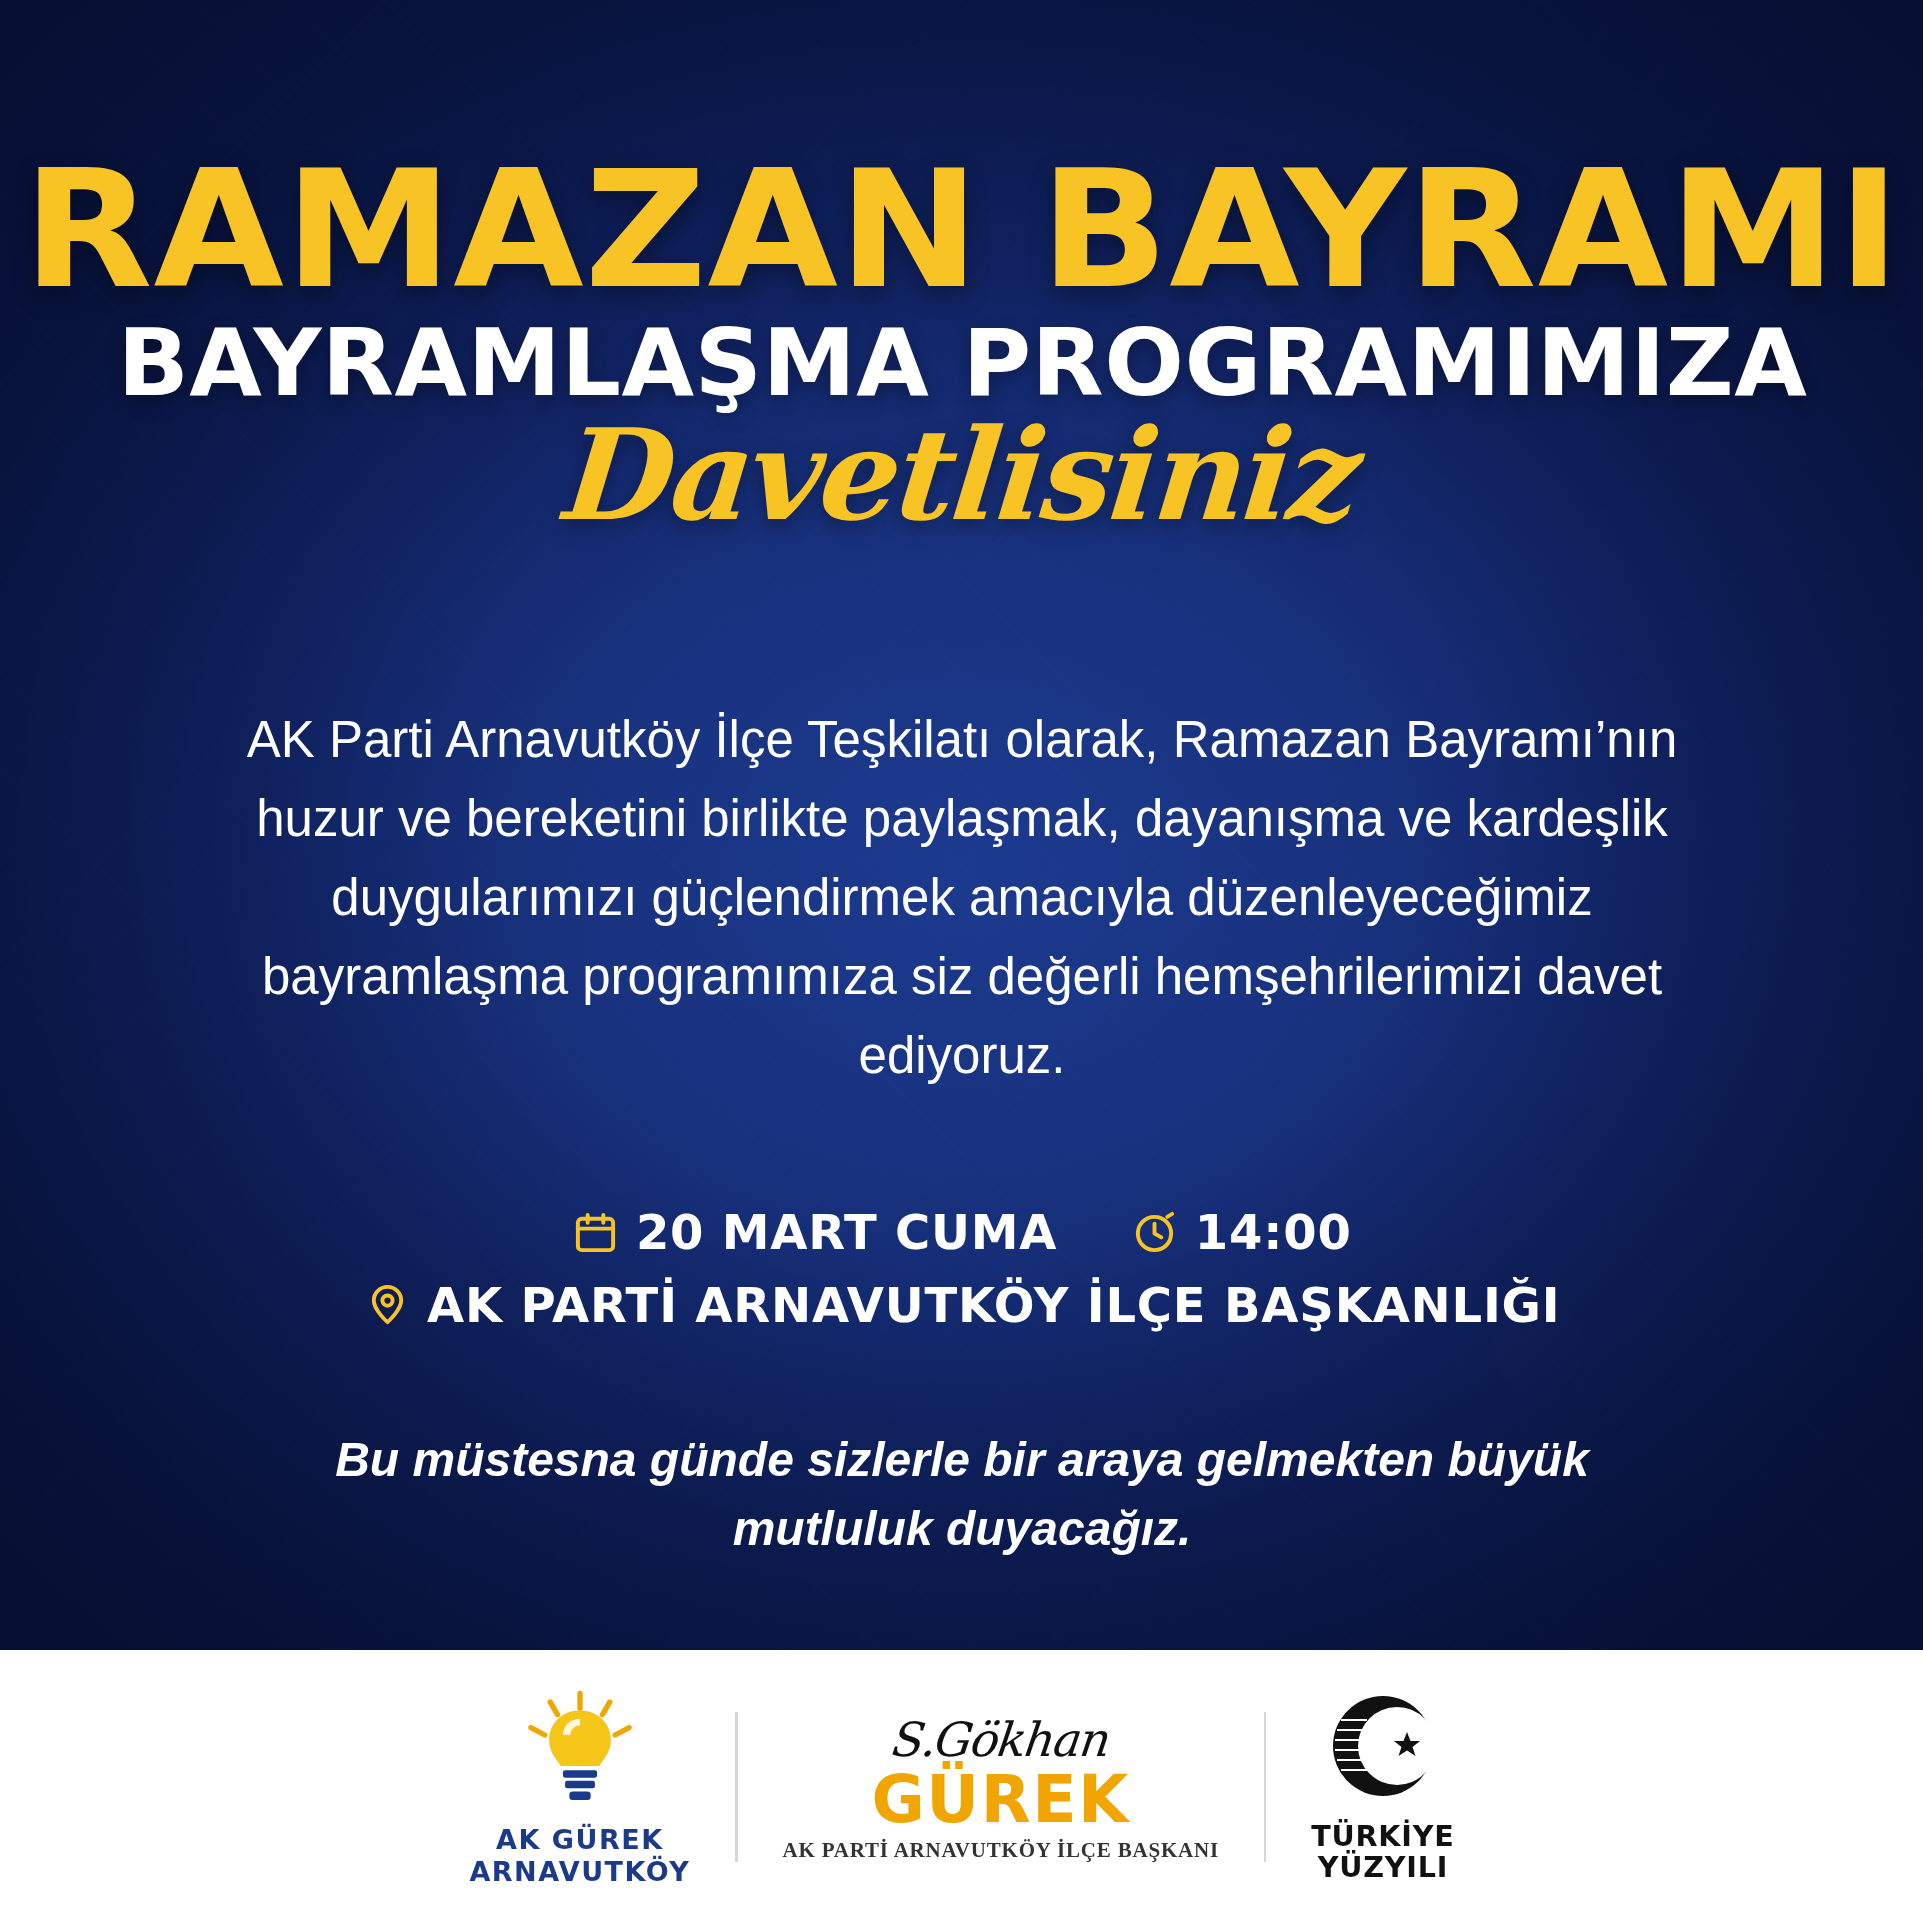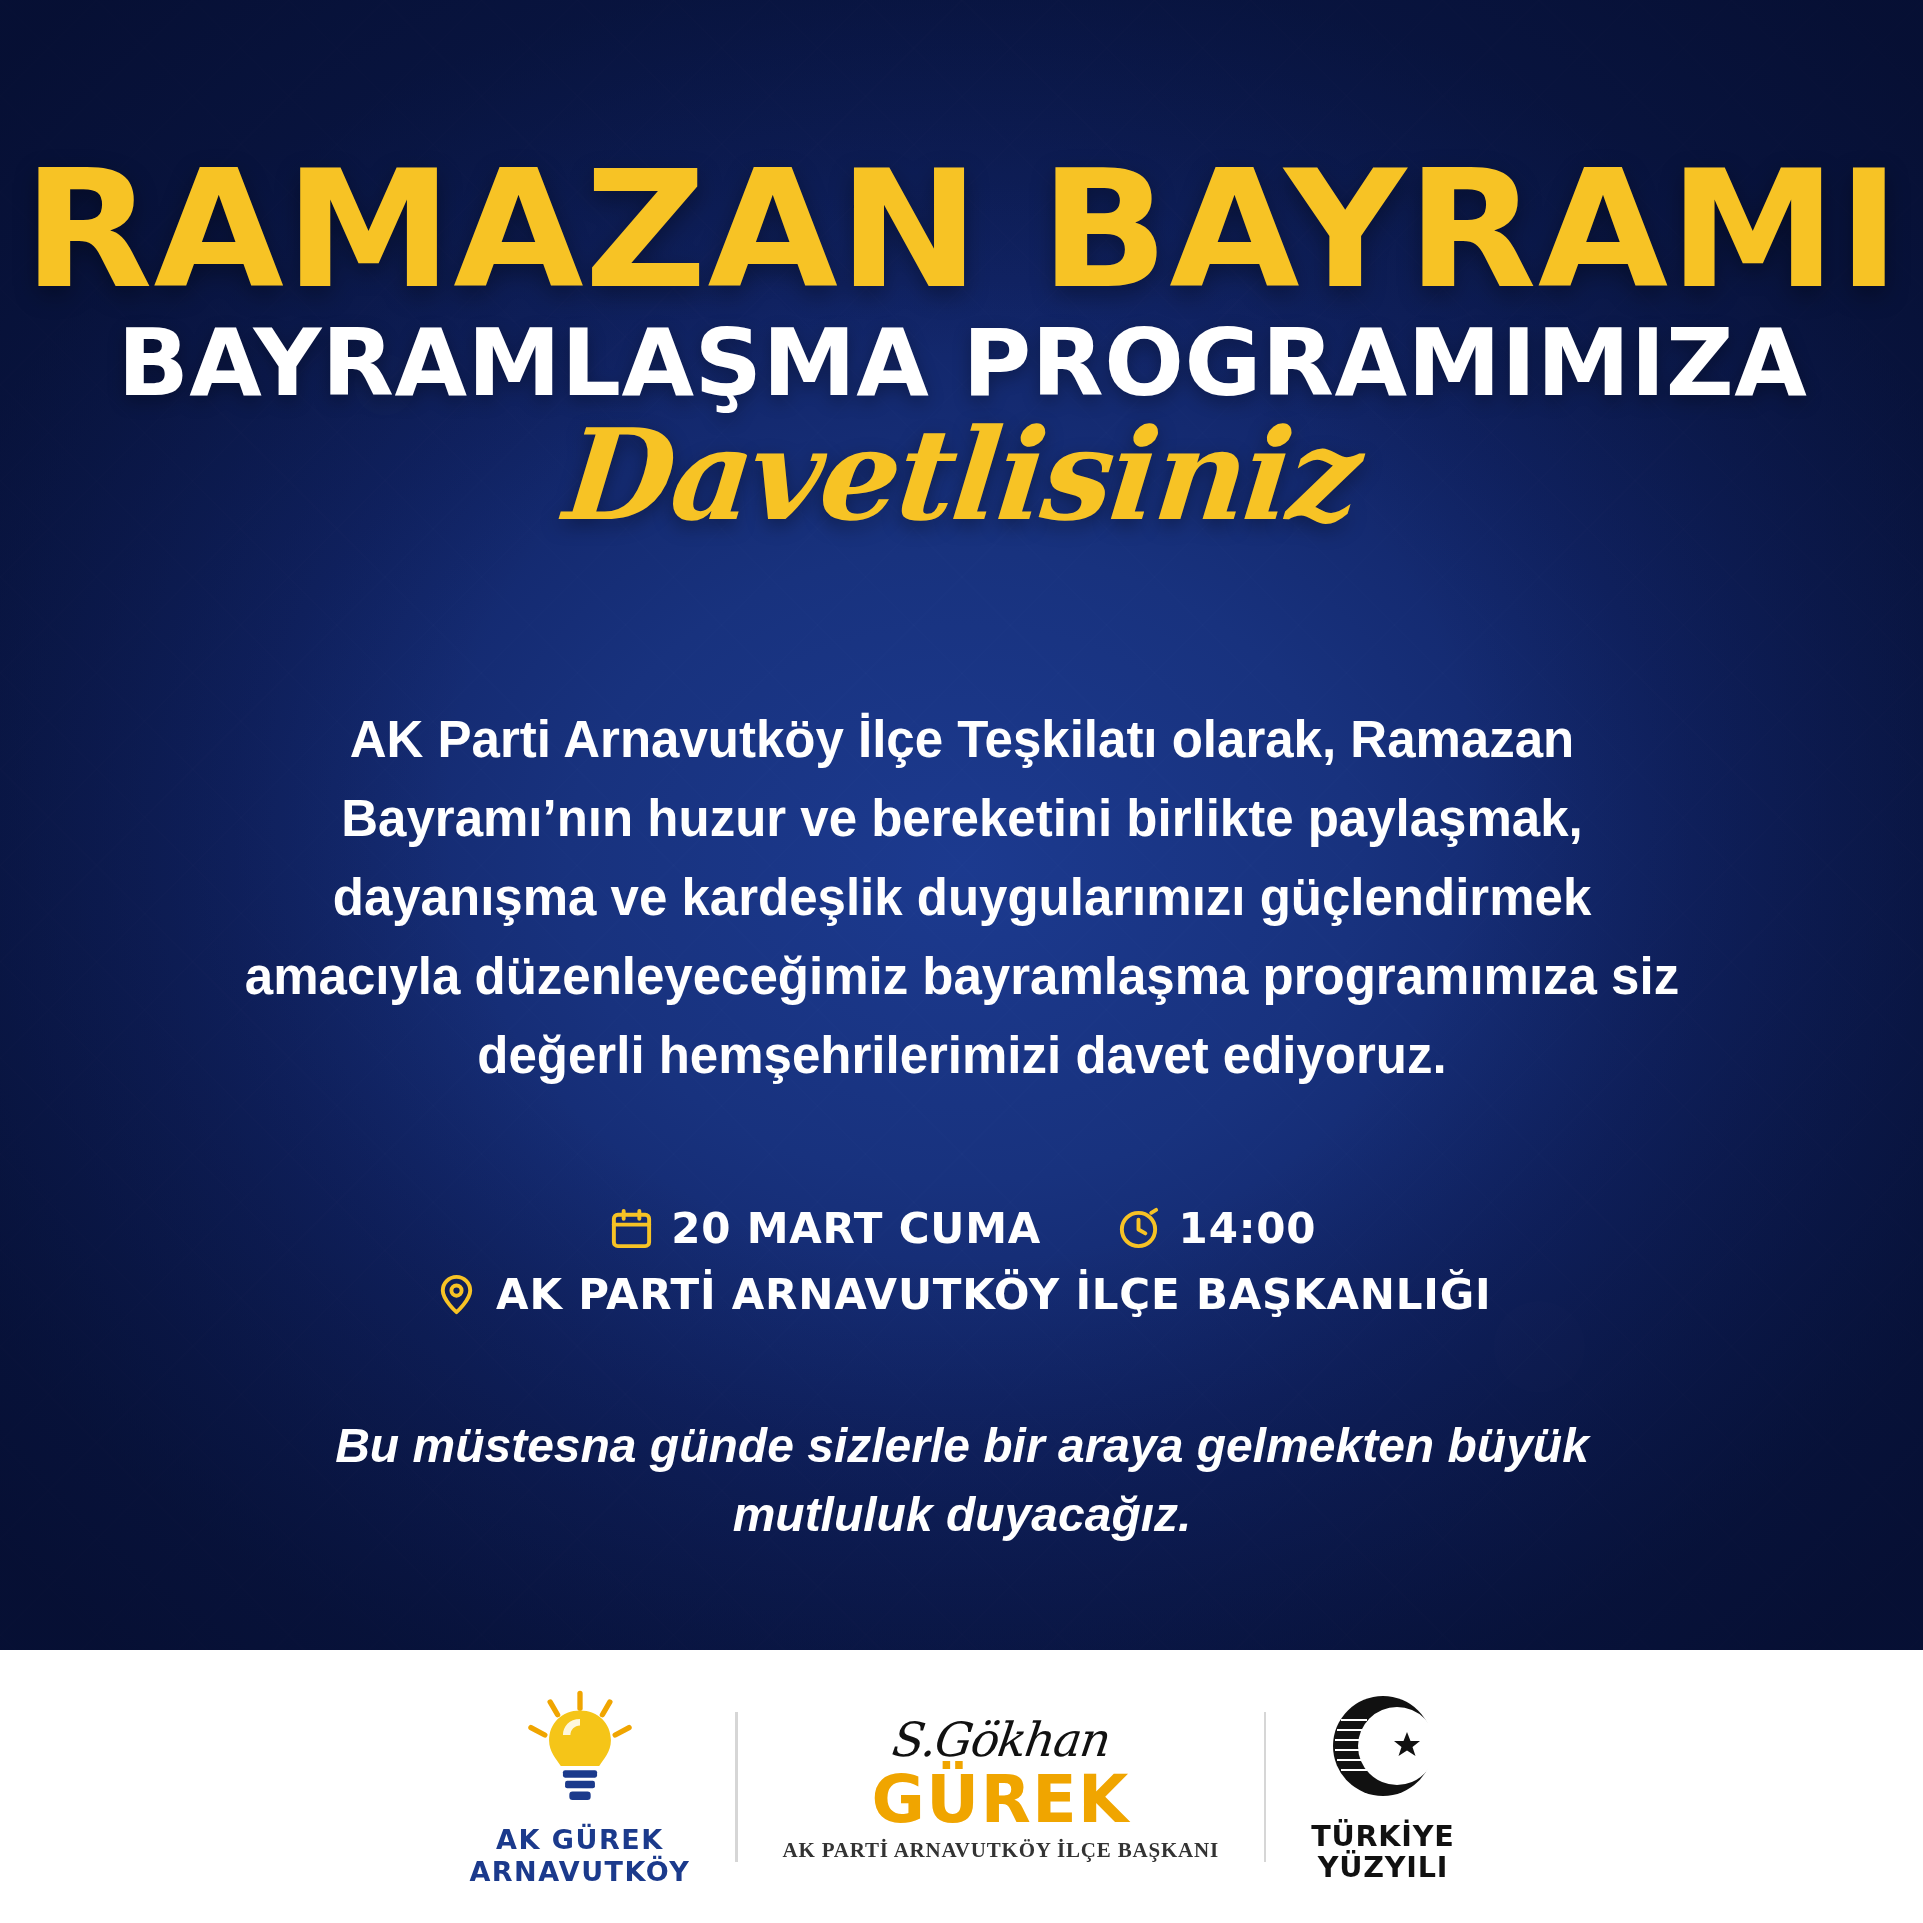--- a/index.html
+++ b/index.html
@@ -94,39 +94,39 @@
     text-shadow: 0 6px 19.5px rgba(0,0,0,0.35);
   }
 
   .body-text {
     margin-top: 162px;
     width: 1473px;
     text-align: center;
     color: #ffffff;
     font-size: 51px;
     line-height: 1.55;
-    font-weight: 700;
+    font-weight: 400;
     font-family: "Liberation Sans", sans-serif;
   }
 
   .details {
     margin-top: 109px;
     display: flex;
     flex-direction: column;
     align-items: center;
     gap: 16.5px;
   }
 
   .detail-row {
     display: flex;
     align-items: center;
     justify-content: space-between;
     gap: 19.5px;
     color: #ffffff;
-    font-size: 42px;
+    font-size: 48px;
     font-weight: 800;
     letter-spacing: 0.8px;
     text-transform: uppercase;
     font-family: "DejaVu Sans", sans-serif;
   }
   .detail-row .gap {
     width: 35px;
   }
   .detail-item {
     display: flex;

